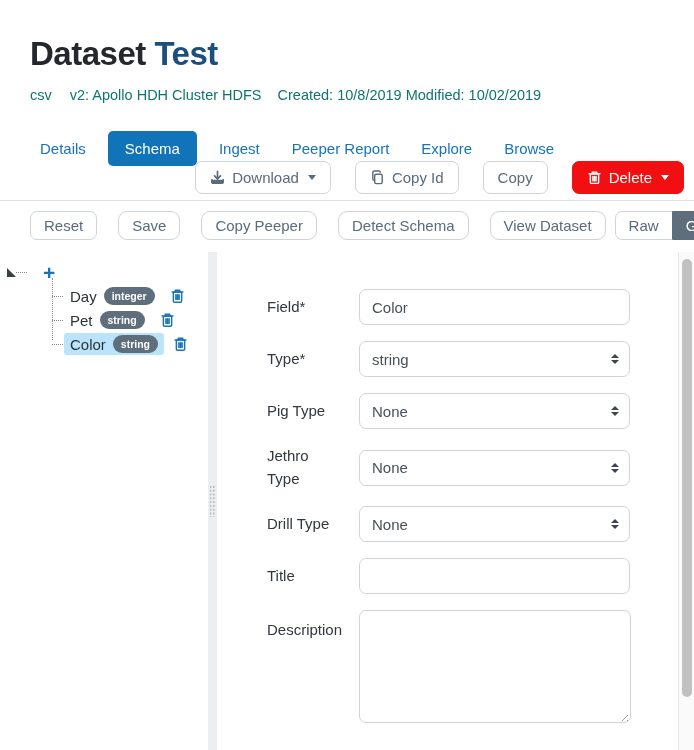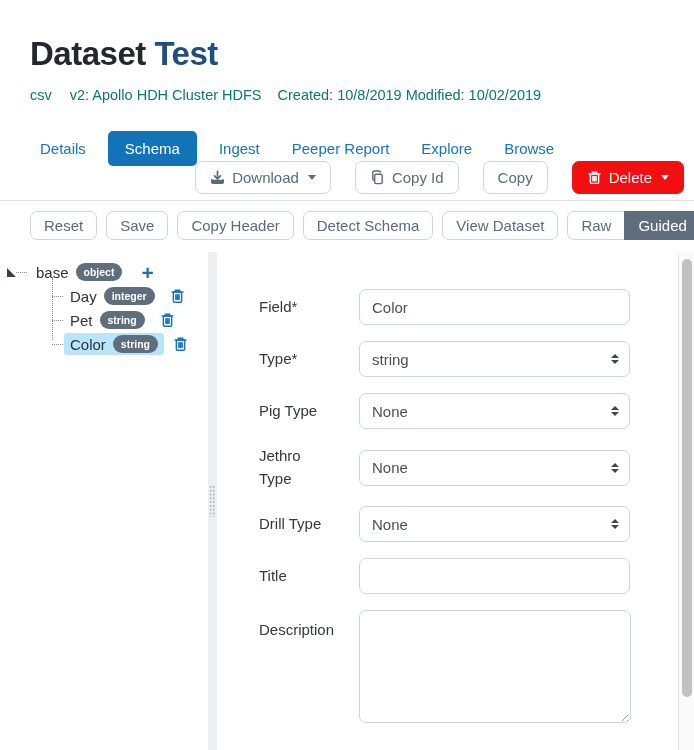--- a/index.html
+++ b/index.html
@@ -36,21 +36,21 @@
     background:#fff; border:1px solid #ced4da; border-radius:7px;
     color:var(--slate); font-size:15px; padding:7px 14px; cursor:pointer; white-space:nowrap;
     font-family:inherit;
   }
   .btn-danger{background:var(--danger-red); border-color:var(--danger-red); color:#fff;}
   .caret{display:inline-block; width:0; height:0; border-left:4.5px solid transparent; border-right:4.5px solid transparent; border-top:5px solid currentColor; margin-left:2px;}
   .icon-svg{display:inline-block; vertical-align:middle;}
   
   .toolbar-row{margin:10px 27px 0 30px; display:flex; align-items:center;}
   .toolbar-row .btn{padding:5px 13px;}
-  .toolbar-row .btn + .btn{margin-left:9px;}
+  .toolbar-row .btn + .btn{margin-left:21px;border-radius:9px;}
   .toolbar-spacer{flex:1;}
   .btn-group{display:inline-flex; margin-left:9px;}
   .btn-group .btn{margin-left:0 !important;}
   .btn-group .btn:first-child{border-top-right-radius:0; border-bottom-right-radius:0;}
   .btn-group .btn:last-child{border-top-left-radius:0; border-bottom-left-radius:0; margin-left:-1px !important;}
   .btn-toggle-active{background:var(--badge-slate); border-color:var(--badge-slate); color:#fff;}
   
   .content{flex:1; margin-top:12px; display:flex; min-height:0;}
   
   .tree-panel{width:208px; flex:none; padding:8px 0 0 7px; font-size:15px; color:#2d3338;}
@@ -76,21 +76,21 @@
     width:7px; height:32px;
     background-image:radial-gradient(#b2b8bd 1px, transparent 1.1px);
     background-size:3.2px 3.8px;
   }
   
   .form-panel{flex:1; padding:37px 48px 0 42px; min-width:0;}
   .form-row{display:flex; align-items:center; margin-bottom:16px;}
   .form-row.row-textarea{align-items:flex-start;}
   .form-row.row-textarea .form-label{padding-top:9px;}
   .form-label{width:100px; flex:none; font-size:15px; color:#32383e; line-height:1.5;}
-  .form-label span{display:inline-block; max-width:72px;}
+  .form-label span{display:inline-block; max-width:72px;margin-left:8px;}
   .text-input{
     width:272px; height:36px; border:1px solid #ced4da; border-radius:7px;
     font-size:15px; color:#495057; padding:0 12px; font-family:inherit; background:#fff;
   }
   .fake-select{
     width:272px; height:36px; border:1px solid #ced4da; border-radius:7px;
     display:flex; align-items:center; padding:0 12px; font-size:15px; color:#495057;
     position:relative; cursor:pointer; background:#fff;
   }
   .select-spinner{position:absolute; right:10px; top:50%; transform:translateY(-50%); display:flex; flex-direction:column; gap:2px;}
@@ -160,40 +160,36 @@
         <path d="M6.3 6.8v4.8M8 6.8v4.8M9.7 6.8v4.8"></path>
       </svg>
     <span>Delete</span>
     <i class="caret"></i>
   </button>
 </div>
 
 <div class="toolbar-row">
   <button class="btn">Reset</button>
   <button class="btn">Save</button>
-  <button class="btn">Copy Header</button>
+  <button class="btn">Copy Peeper</button>
   <button class="btn">Detect Schema</button>
   <button class="btn">View Dataset</button>
   <div class="toolbar-spacer"></div>
   <div class="btn-group">
     <button class="btn">Raw</button>
     <button class="btn btn-toggle-active">Guided</button>
   </div>
 </div>
 
 <div class="content">
 
   <div class="tree-panel">
     <div class="tree-root-row">
       <i class="expander"></i>
       <i class="root-stub"></i>
-      <span class="node-inner">
-        <span>base</span>
-        <span class="type-badge">object</span>
-      </span>
       <button class="plus-btn">+</button>
     </div>
     <div class="tree-children">
       <div class="tree-node">
         <span class="node-inner">
           <span>Day</span>
           <span class="type-badge">integer</span>
         </span>
         <button class="trash-btn">
           <svg width="15" height="16" viewBox="0 0 16 17" fill="none" stroke="#1a73b8" stroke-width="1.6" stroke-linecap="round">

